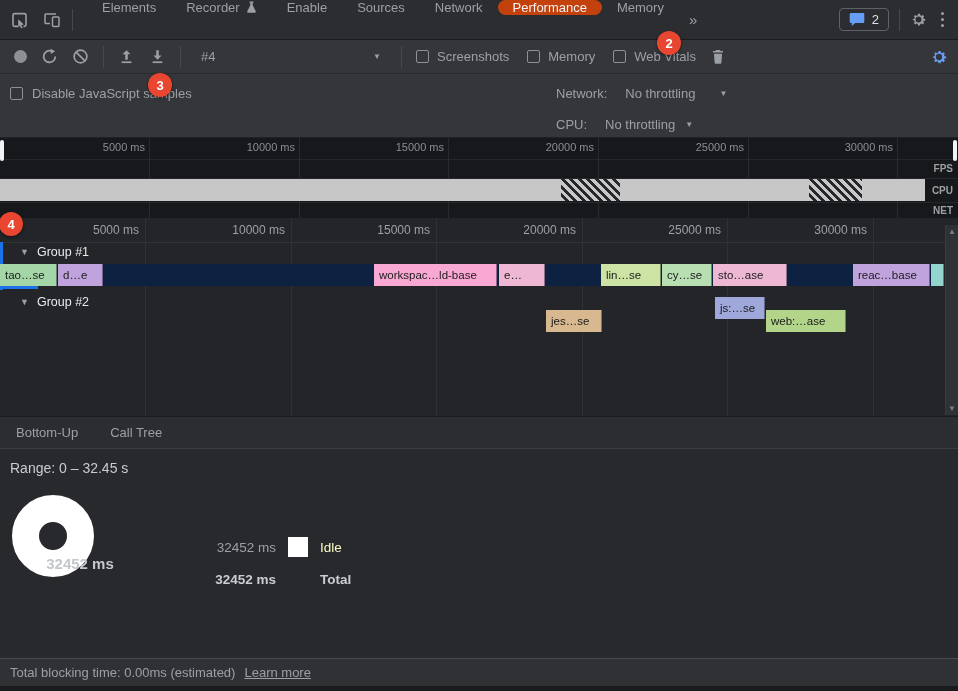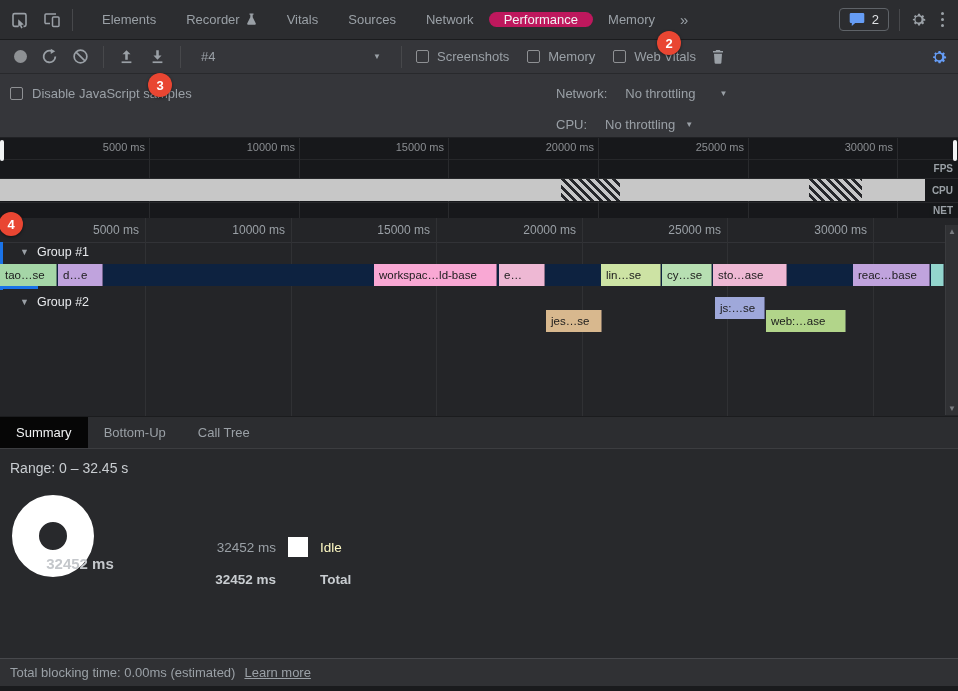--- a/index.html
+++ b/index.html
@@ -8,23 +8,23 @@
     position:relative;width:958px;height:691px;overflow:hidden;
     background:#26272a;font-family:"Liberation Sans",sans-serif;
     color:#9aa0a6;font-size:13px;-webkit-font-smoothing:antialiased;
   }
   .section{position:absolute;left:0;right:0;}
 
   
   .tabbar{top:0;height:40px;background:#2c2d30;border-bottom:1px solid #1b1c1e;display:flex;align-items:center;}
   .tabbar .lefticons{display:flex;align-items:center;gap:12px;padding:0 10px;}
   .vsep{width:1px;height:22px;background:#47484b;flex:0 0 1px;}
-  .tabs{display:flex;align-items:center;height:100%;margin-left:14px;}
+  .tabs{display:flex;align-items:flex-start;height:100%;margin-left:14px;}
   .tab{display:flex;align-items:center;gap:6px;padding:0 15px;color:#9aa0a6;cursor:default;white-space:nowrap;}
-  .tab.active{background:#be185d;color:#f1f3f4;border-radius:13px;}
+  .tab.active{background:#c2410c;color:#f1f3f4;border-radius:13px;}
   .more{padding:0 10px;font-size:15px;}
   .tab-right{margin-left:auto;display:flex;align-items:center;gap:10px;padding-right:10px;}
   .chatbadge{display:flex;align-items:center;gap:7px;border:1px solid #5f6368;border-radius:4px;padding:3px 9px;color:#dfe1e4;}
   .dots{display:flex;flex-direction:column;gap:3px;padding:0 4px;}
   .dots i{width:3px;height:3px;border-radius:50%;background:#9aa0a6;}
 
   
   .toolbar{top:40px;height:34px;background:#35363a;border-bottom:1px solid #28292c;display:flex;align-items:center;gap:14px;padding:0 10px;}
   .rec{width:13px;height:13px;border-radius:50%;background:#8e9194;margin-left:4px;}
   .profile-select{width:192px;display:flex;align-items:center;justify-content:space-between;padding:0 6px;color:#9aa0a6;}
@@ -121,21 +121,21 @@
         </div>
         <div class="tab">
           <span>Recorder</span>
           <span>
             <svg width="11" height="13" viewBox="0 0 11 13">
               <path fill="#9aa0a6" d="M3.5 0.5h4v1.2h-.8v2.6l3 5.9a1.1 1.1 0 0 1-1 1.6H2.3a1.1 1.1 0 0 1-1-1.6l3-5.9V1.7h-.8z"></path>
             </svg>
           </span>
         </div>
         <div class="tab">
-          <span>Vitals</span>
+          <span>Enable</span>
         </div>
         <div class="tab">
           <span>Sources</span>
         </div>
         <div class="tab">
           <span>Network</span>
         </div>
         <div class="tab active">
           <span>Performance</span>
         </div>
@@ -311,21 +311,20 @@
       <div class="bar" style="left: 662px; width: 50px; top: 46px; background: rgb(183, 223, 178); z-index: 2;">cy…se</div>
       <div class="bar" style="left: 713px; width: 74px; top: 46px; background: rgb(238, 184, 212); z-index: 2;">sto…ase</div>
       <div class="bar" style="left: 853px; width: 77px; top: 46px; background: rgb(192, 163, 221); z-index: 2;">reac…base</div>
       <div class="bar" style="left: 931px; width: 13px; top: 46px; background: rgb(147, 213, 205); z-index: 2;"></div>
       <div class="bar" style="left: 546px; width: 56px; top: 92px; background: rgb(216, 184, 142); z-index: 2;">jes…se</div>
       <div class="bar" style="left: 715px; width: 50px; top: 79px; background: rgb(159, 168, 218); z-index: 2;">js:…se</div>
       <div class="bar" style="left: 766px; width: 80px; top: 92px; background: rgb(178, 213, 138); z-index: 2;">web:…ase</div>
     </div>
 
   <div class="section tabbar2" id="bottom-tabs">
-      <div class="tab2 active">Summary</div>
       <div class="tab2">Bottom-Up</div>
       <div class="tab2">Call Tree</div>
     </div>
 
   <div class="section summary">
     <div class="range">Range: 0 – 32.45 s</div>
     <div class="donut"></div>
     <div class="donut-label">32452 ms</div>
     <div class="legend" id="legend">
         <div class="lrow">

